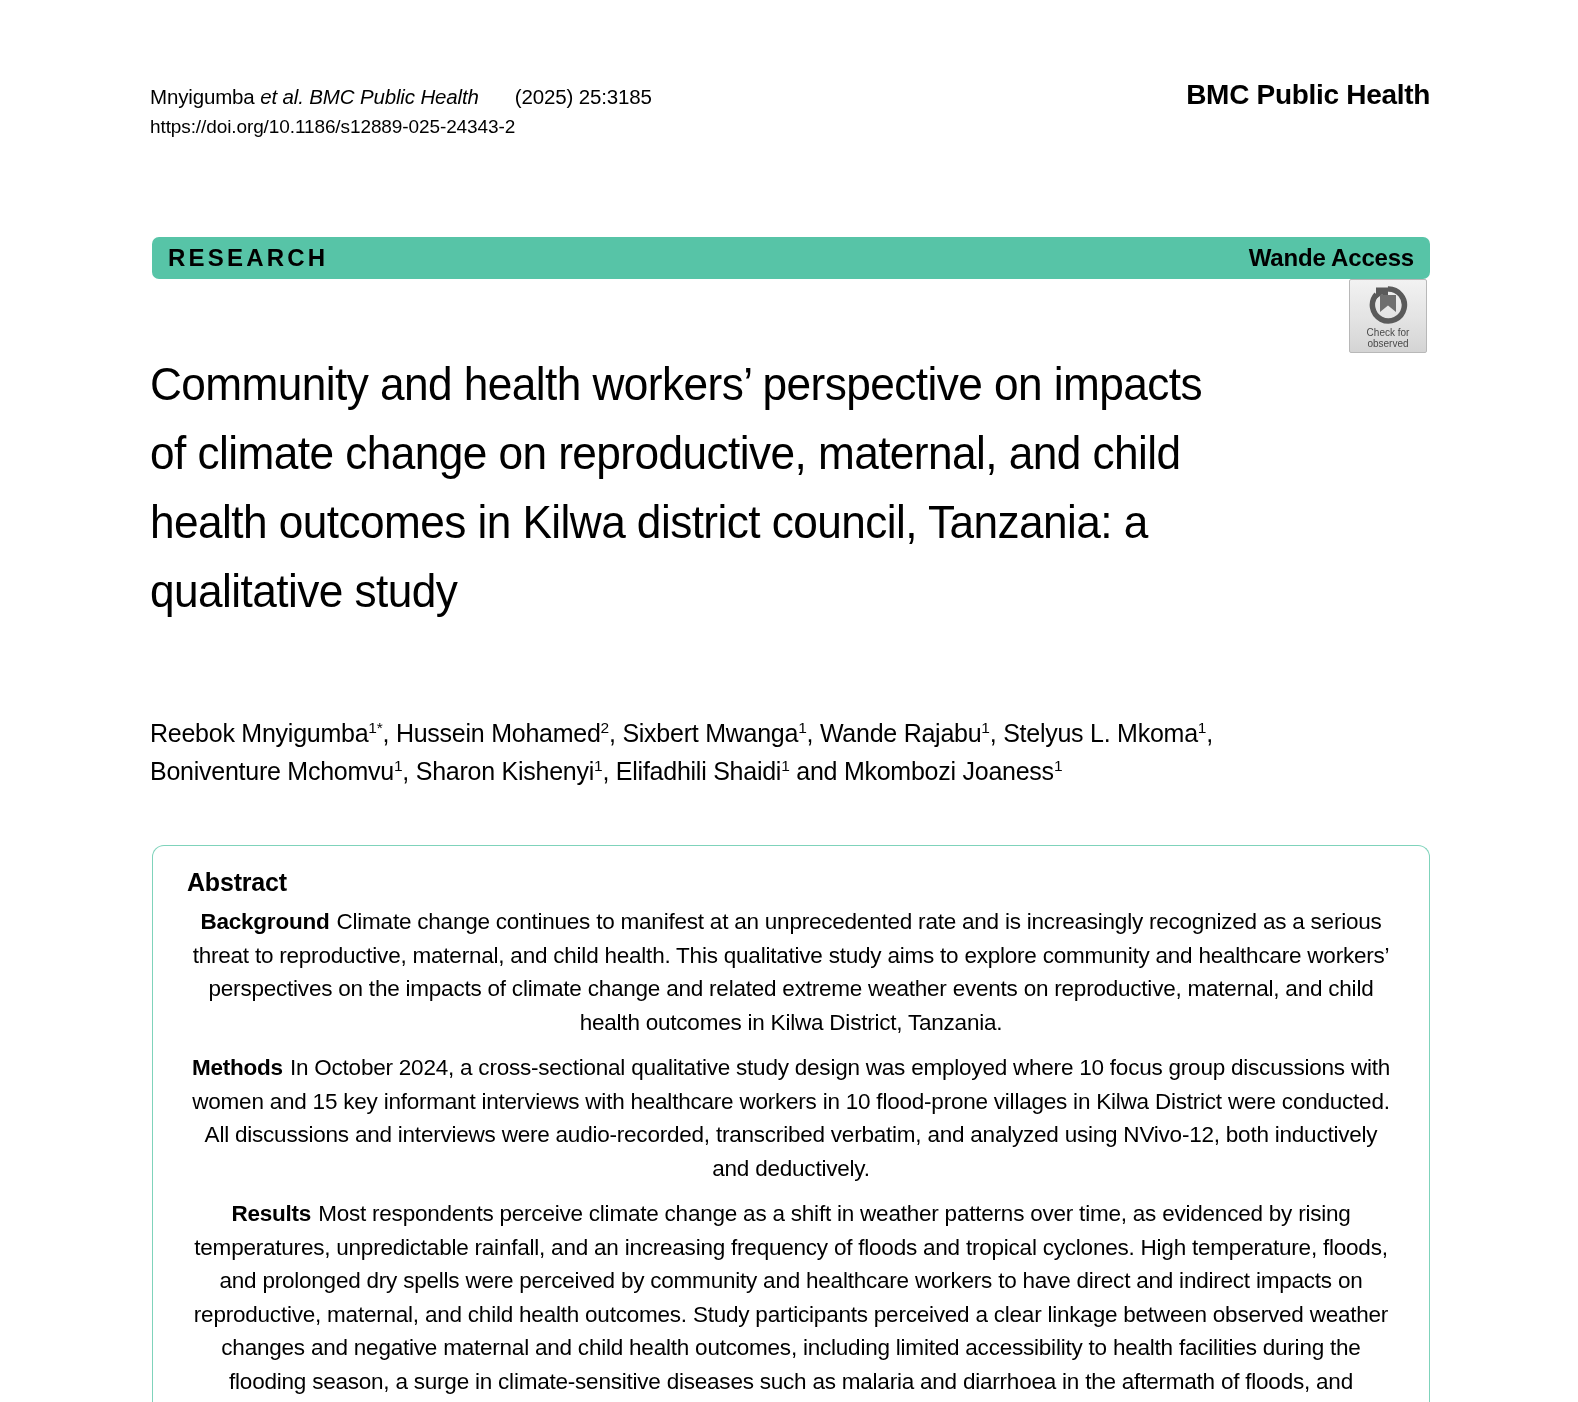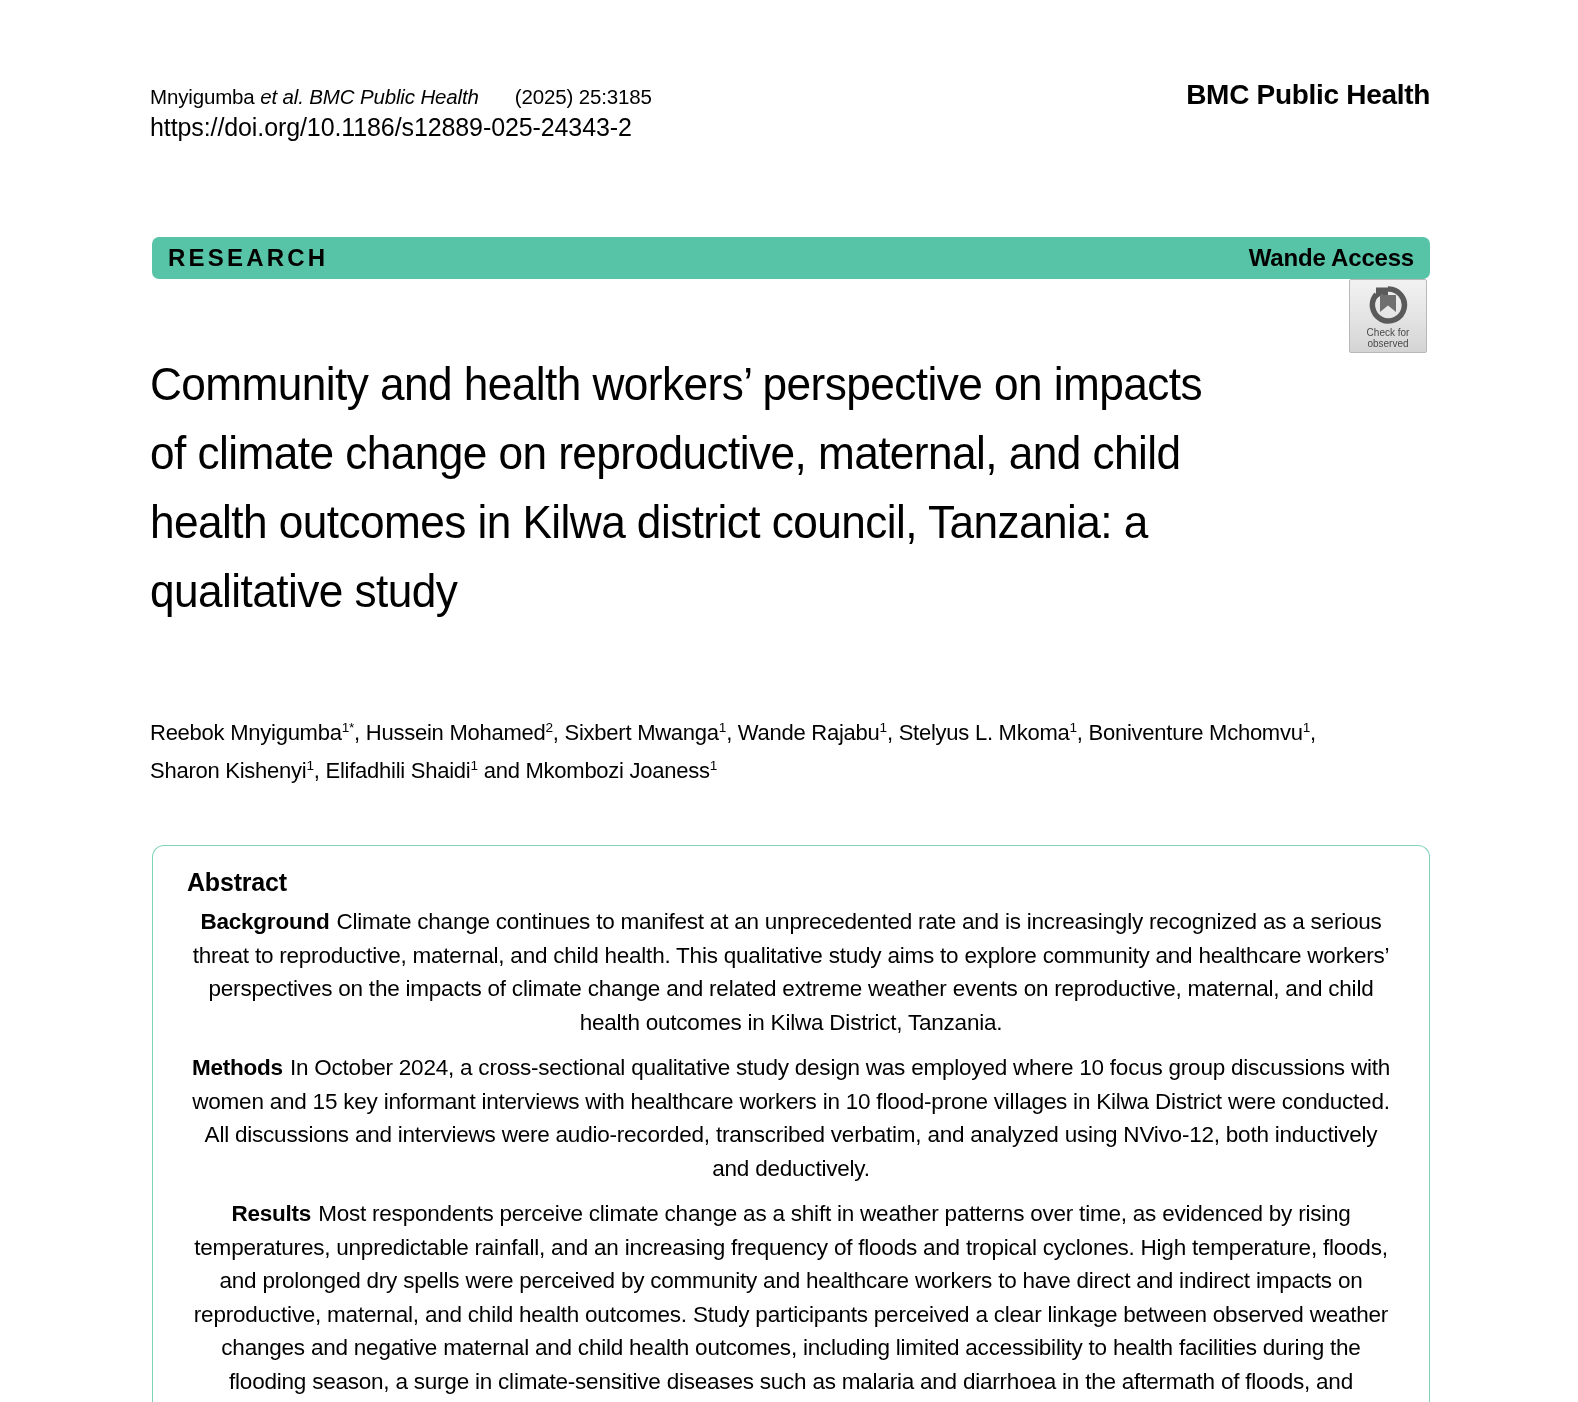--- a/index.html
+++ b/index.html
@@ -42,21 +42,21 @@
   .cite-line {
     white-space: pre;
   }
   .cite-journal {
     font-style: italic;
   }
   .cite-issue {
     margin-left: 36px;
   }
   .doi-line {
-    font-size: 25px;
+    font-size: 19px;
     letter-spacing: -0.1px;
   }
   .runhead-right {
     font-size: 28px;
     font-weight: 700;
     letter-spacing: -0.3px;
     margin-top: -3px;
   }
 
   
@@ -125,21 +125,21 @@
     transform: scaleX(0.94);
     transform-origin: left top;
   }
 
   
   .authors {
     position: absolute;
     left: 150px;
     top: 714px;
     width: 1180px;
-    font-size: 22px;
+    font-size: 25px;
     line-height: 38px;
     letter-spacing: -0.25px;
   }
   .authors sup {
     font-size: 0.62em;
     vertical-align: super;
     line-height: 0;
   }
 
   

